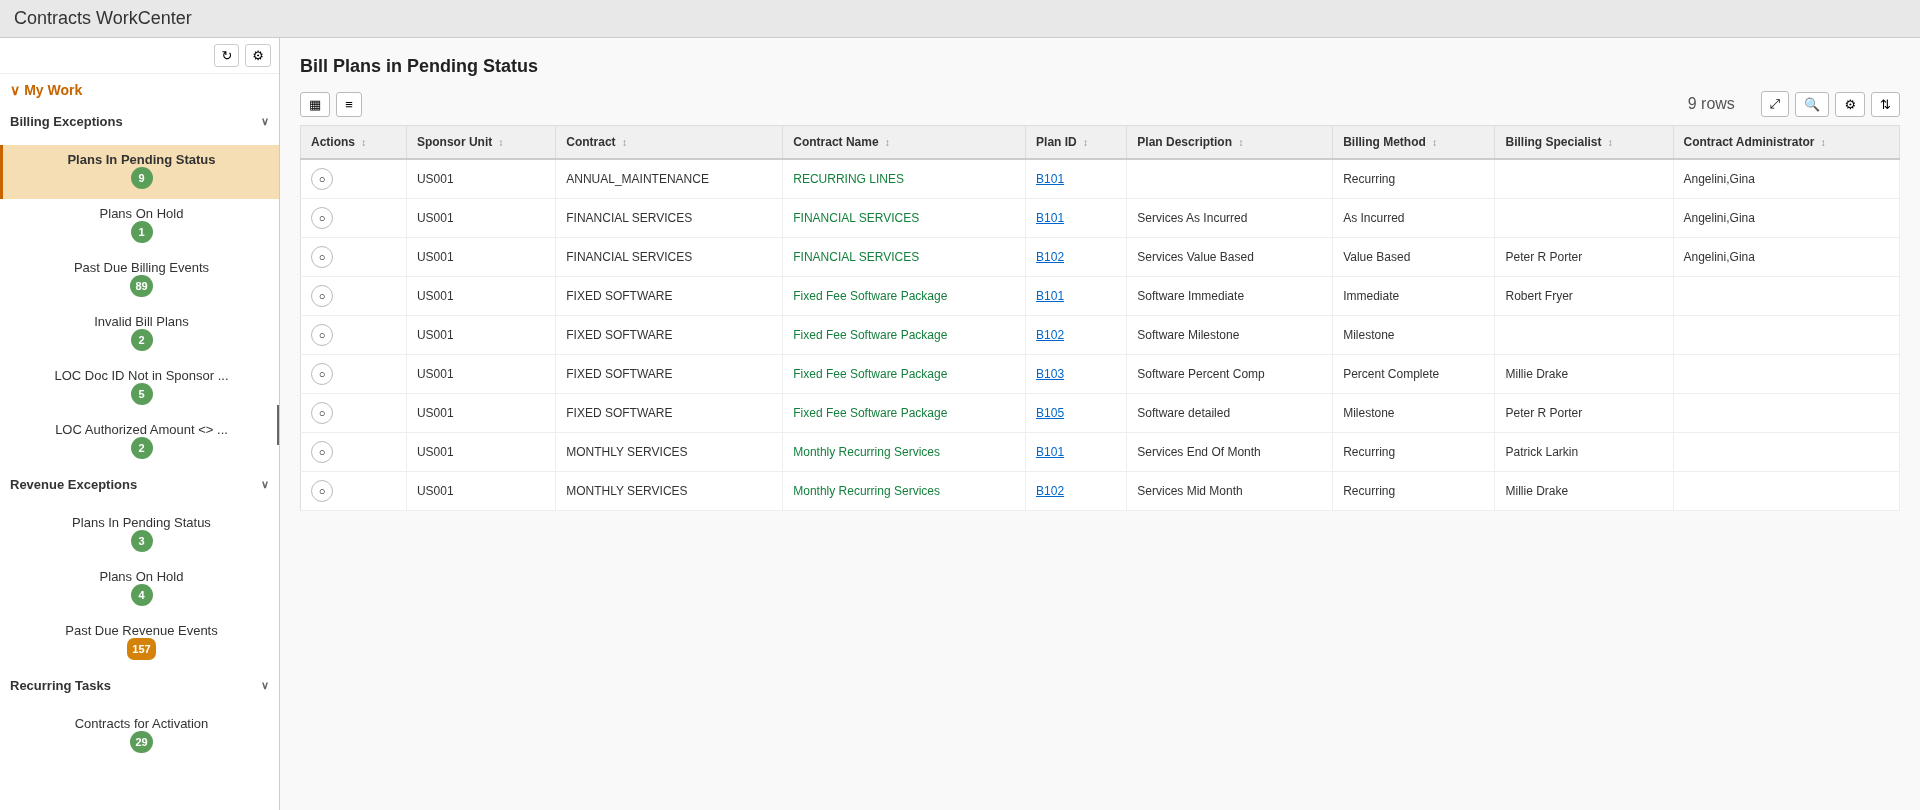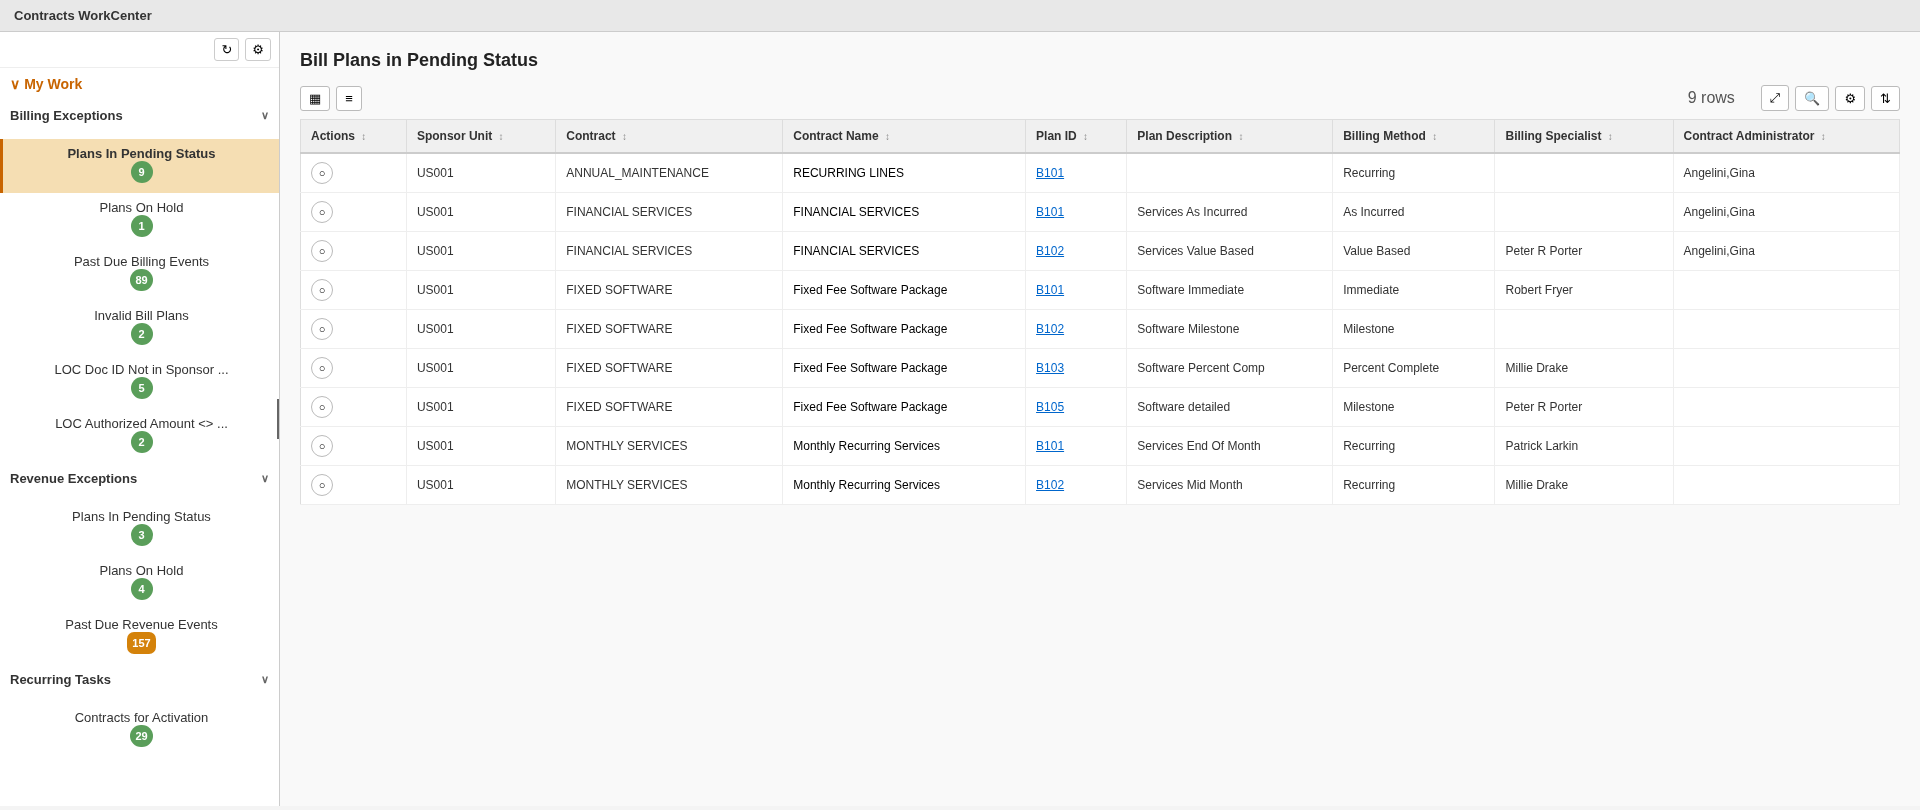--- a/index.html
+++ b/index.html
@@ -1,22 +1,22 @@
 <!DOCTYPE html>
 <html><head>
   <meta charset="utf-8">
   <style>
     * { box-sizing: border-box; margin: 0; padding: 0; }
     body { font-family: Arial, sans-serif; font-size: 13px; background: #f4f4f4; color: #333; }
 
     .app-header {
       background: #e8e8e8;
       padding: 8px 14px;
-      font-size: 13px;
-      font-weight: bold;
+      font-size: 18px;
+      font-weight: normal;
       border-bottom: 1px solid #ccc;
     }
 
     .main-layout {
       display: flex;
       height: calc(100vh - 36px);
     }
 
     
     .sidebar {
@@ -194,21 +194,21 @@
     }
 
     .data-table td {
       padding: 8px 10px;
       border-bottom: 1px solid #eee;
       border-right: 1px solid #eee;
       font-size: 12px;
       vertical-align: middle;
     }
 
-    .link-text { color: #000000; cursor: pointer; text-decoration: none; }
+    .link-text { color: #15803d; cursor: pointer; text-decoration: none; }
 
     .plan-id-link { color: #0066cc; cursor: pointer; font-weight: normal; }
 
     .action-btn {
       background: none;
       border: 1px solid #bbb;
       border-radius: 50%;
       width: 22px;
       height: 22px;
       cursor: pointer;

